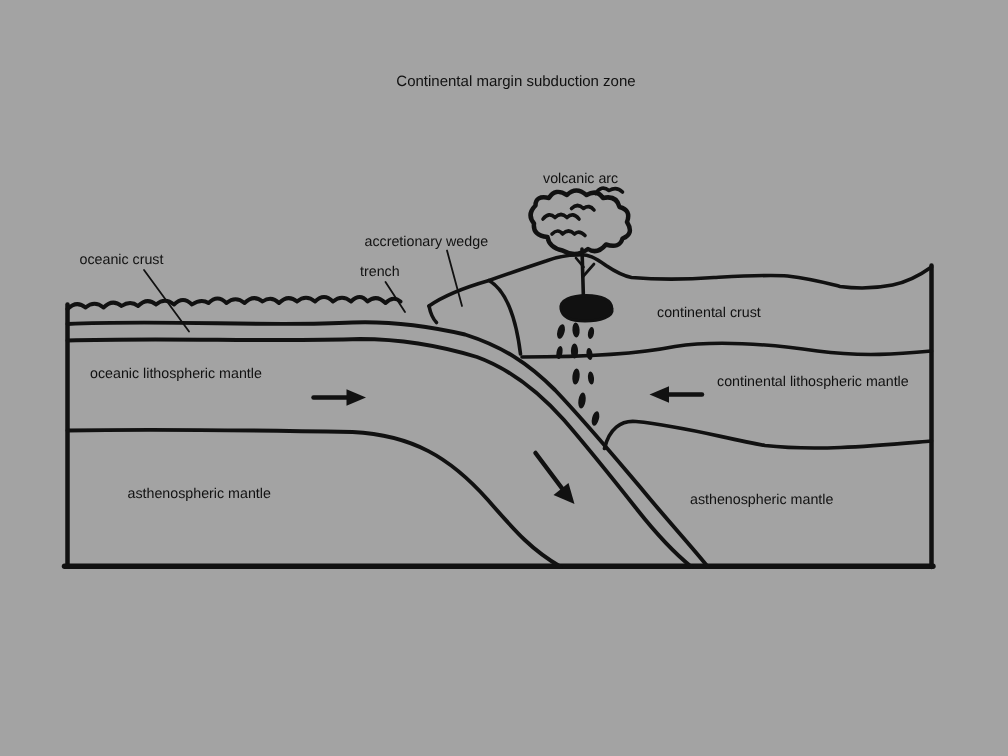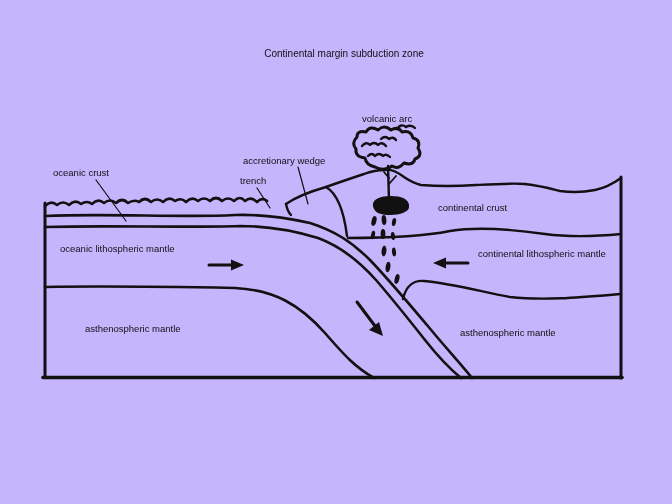--- a/index.html
+++ b/index.html
@@ -1,20 +1,20 @@
 <!DOCTYPE html>
 <html><head>
 <meta charset="utf-8">
 <style>
   html, body { margin: 0; padding: 0; background: #ffffff; }
   .canvas {
     position: relative;
     width: 672px;
     height: 504px;
-    background: #c4b5fd;
+    background: #a3a3a3;
     font-family: "Liberation Sans", sans-serif;
     overflow: hidden;
   }
   svg { position: absolute; top: 0; left: 0; }
   text {
     font-family: "Liberation Sans", sans-serif;
     font-size: 9.5px;
     fill: #111111;
   }
   text.title { font-size: 10px; }

